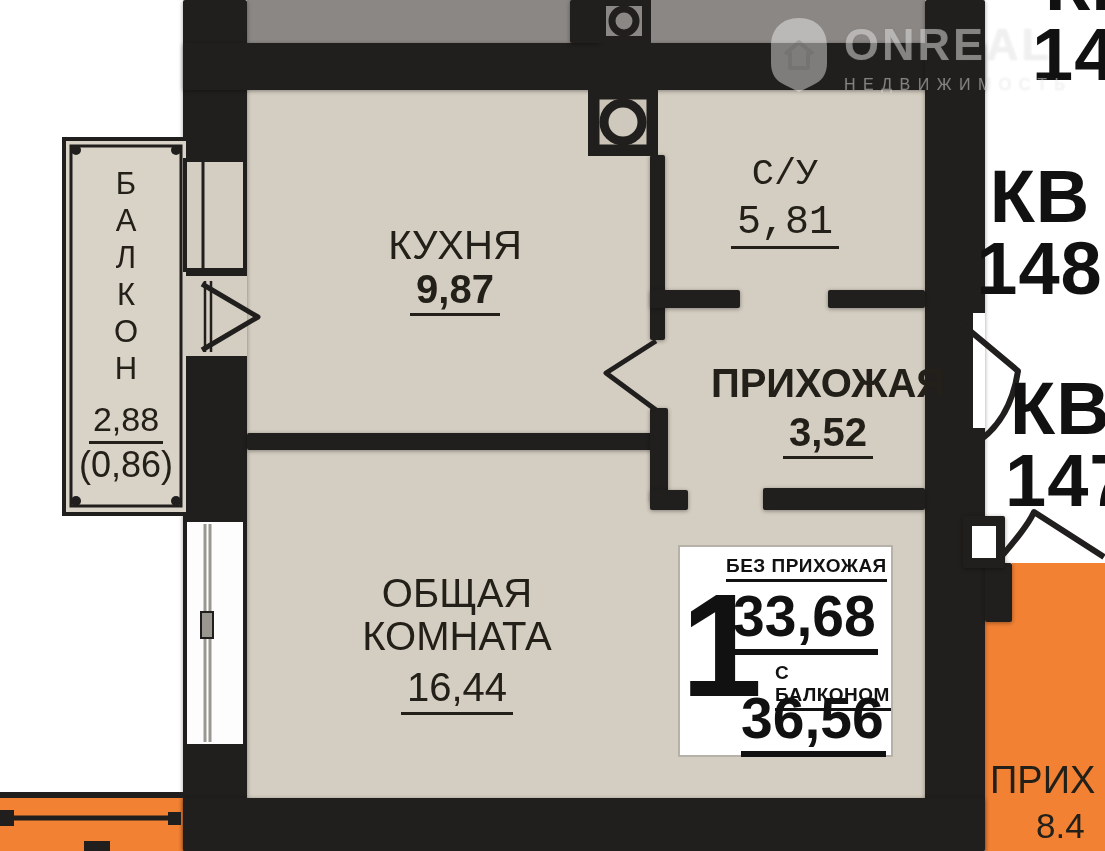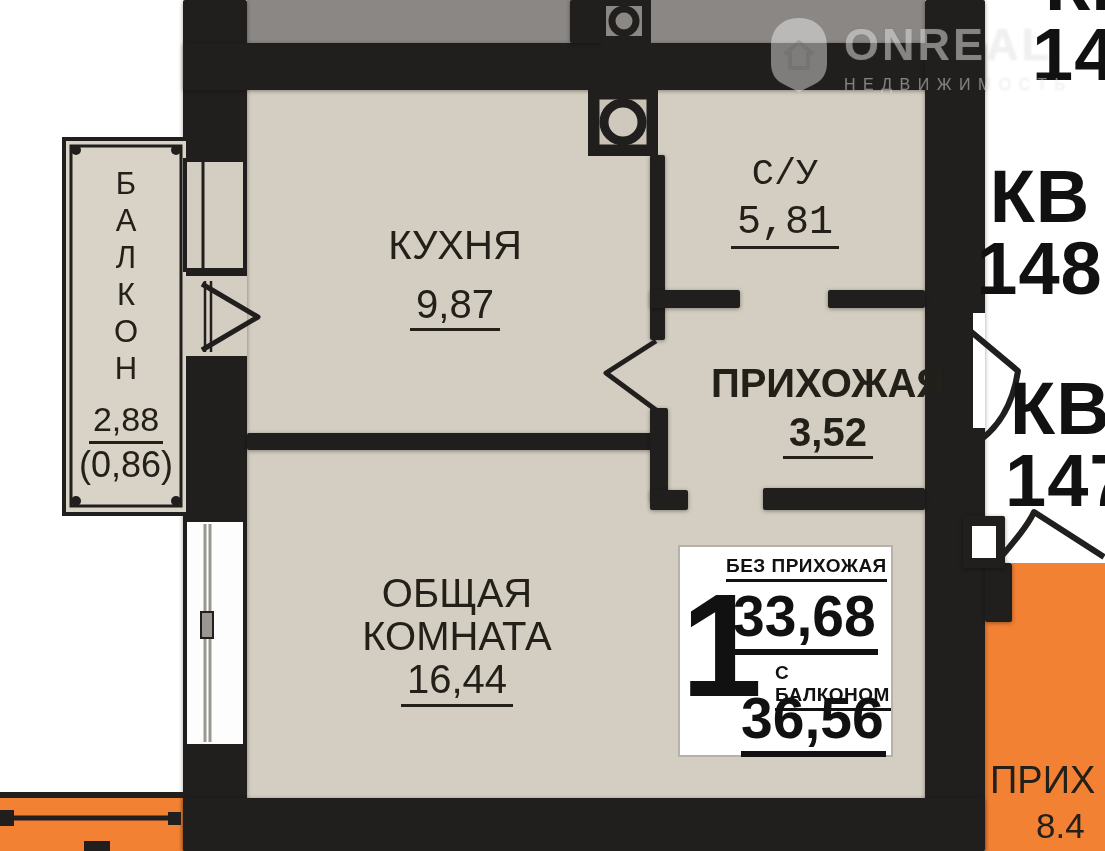--- a/index.html
+++ b/index.html
@@ -145,37 +145,37 @@
     <g>
       <line x1="12" y1="818" x2="175" y2="818" stroke="#211f1d" stroke-width="5"></line>
       <rect x="0" y="810" width="14" height="16" fill="#211f1d"></rect>
       <rect x="168" y="812" width="13" height="13" fill="#211f1d"></rect>
       <rect x="84" y="841" width="26" height="10" fill="#211f1d"></rect>
     </g>
   </svg>
 
   <div class="roomlabel" style="left:320px;top:224px;width:270px;">
     <div>КУХНЯ</div>
-    <div style="margin-top:16px;"><span class="area">9,87</span></div>
+    <div style="margin-top:1px;font-weight:bold;"><span class="area">9,87</span></div>
   </div>
 
   <div class="roomlabel" style="left:700px;top:155px;width:170px;font-size:37px;font-family:Liberation Mono, monospace;">
     <div>С/У</div>
     <div style="margin-top:6px;font-size:40px;"><span class="area">5,81</span></div>
   </div>
 
   <div class="roomlabel" style="left:692px;top:362px;width:272px;font-weight:bold;">
     <div>ПРИХОЖАЯ</div>
     <div style="margin-top:6px;"><span class="area">3,52</span></div>
   </div>
 
   <div class="roomlabel" style="left:327px;top:572px;width:260px;">
     <div>ОБЩАЯ</div>
     <div>КОМНАТА</div>
-    <div style=""><span class="area">16,44</span></div>
+    <div style="margin-top:8px;"><span class="area">16,44</span></div>
   </div>
 
   <div class="roomlabel" style="left:990px;top:760px;width:130px;text-align:left;font-size:38px;z-index:6;">
     <div>ПРИХ</div>
     <div style="margin-top:6px;padding-left:46px;font-size:35px;">8.4</div>
   </div>
 
   <div class="kv kvwrap" style="left:1045px;top:-52px;width:120px;text-align:left;">КВ</div>
   <div class="kv kvwrap" style="left:1032px;top:18px;width:120px;text-align:left;">14</div>
 

